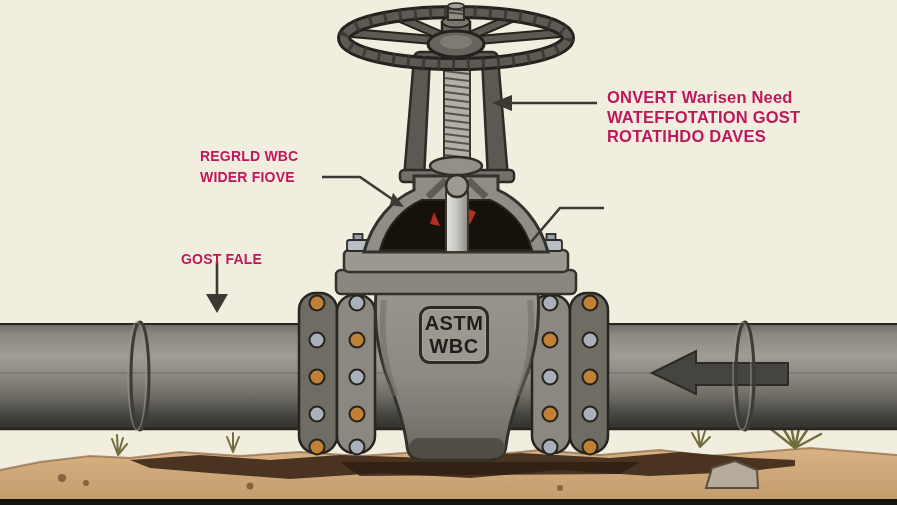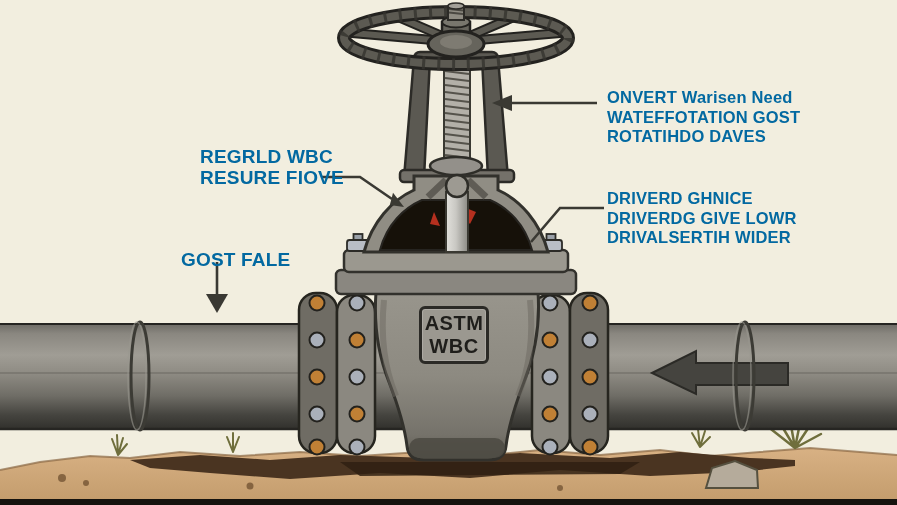--- a/index.html
+++ b/index.html
@@ -2,27 +2,27 @@
 <html><head>
 <meta charset="utf-8">
 <style>
   html,body { margin:0; padding:0; background:#e8e4d6; }
   .stage {
     position:relative; width:897px; height:505px;
     background:#f2eedf; overflow:hidden;
     font-family:"Liberation Sans", sans-serif;
   }
   .stage svg { position:absolute; left:0; top:0; }
-  .lbl { position:absolute; font-weight:bold; color:#0369a1; white-space:nowrap; }
+  .lbl { position:absolute; font-weight:bold; color:#be185d; white-space:nowrap; }
   .lbl .ln { letter-spacing:.2px; }
-  .lbl.lg .ln { font-size:19px; line-height:21px; }
+  .lbl.lg .ln { font-size:14px; line-height:21px; }
   .lbl.sm .ln { font-size:16.5px; line-height:19.5px; }
   .plate {
     position:absolute; left:419px; top:306px; width:64px; height:52px;
-    border:3px solid #2b2a26; border-radius:6px; background:#9b9890;
+    border:3px solid #2b2a26; border-radius:11px; background:#9b9890;
     display:flex; flex-direction:column; align-items:center; justify-content:center;
     font-weight:bold; font-size:20px; line-height:23px; color:#1f1e1b; letter-spacing:.5px;
     box-shadow: inset 0 0 0 1px rgba(255,255,255,.18);
   }
 </style>
 </head>
 <body>
 
 <div class="stage">
 
@@ -251,37 +251,32 @@
       <polygon points="492,103 512,95 512,111" stroke="none"></polygon>
     </g>
     <g>
       <path d="M 604,208 L 560,208 L 531,242" fill="none"></path>
     </g>
   </g>
 </svg>
 
 <div class="lbl lg" style="left:200px; top:146px;">
   <div class="ln">REGRLD WBC</div>
-  <div class="ln">RESURE FIOVE</div>
+  <div class="ln">WIDER FIOVE</div>
 </div>
 
 <div class="lbl lg" style="left:181px; top:249px;">
   <div class="ln">GOST FALE</div>
 </div>
 
 <div class="lbl sm" style="left:607px; top:88px;">
   <div class="ln">ONVERT Warisen Need</div>
   <div class="ln">WATEFFOTATION GOST</div>
   <div class="ln">ROTATIHDO DAVES</div>
 </div>
 
-<div class="lbl sm" style="left:607px; top:189px;">
-  <div class="ln">DRIVERD GHNICE</div>
-  <div class="ln">DRIVERDG GIVE LOWR</div>
-  <div class="ln">DRIVALSERTIH WIDER</div>
-</div>
 
 <div class="plate">
   <div>ASTM</div>
   <div>WBC</div>
 </div>
 
 </div>
 
 </body></html>

